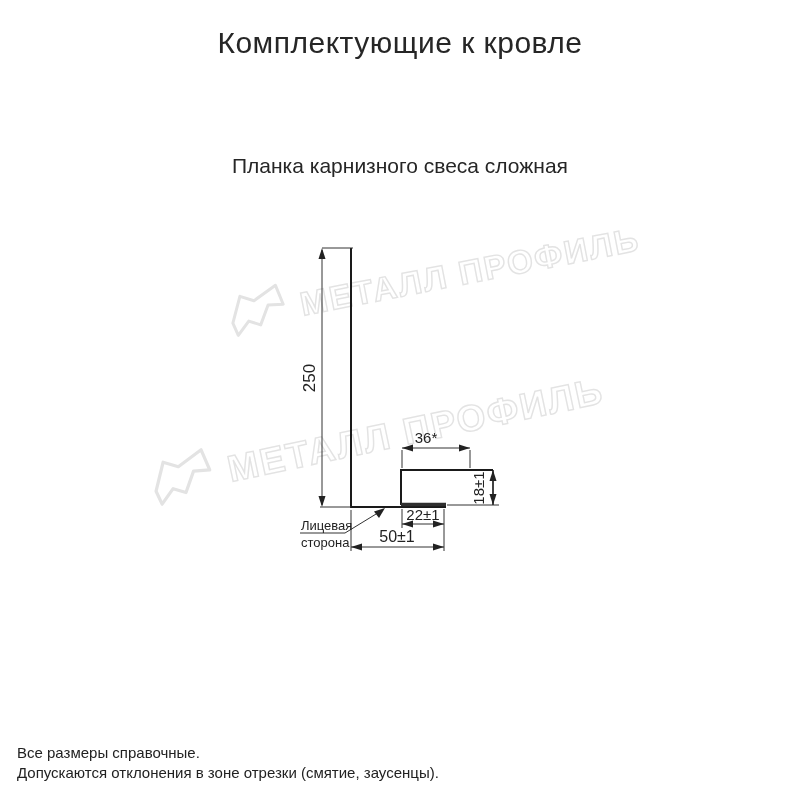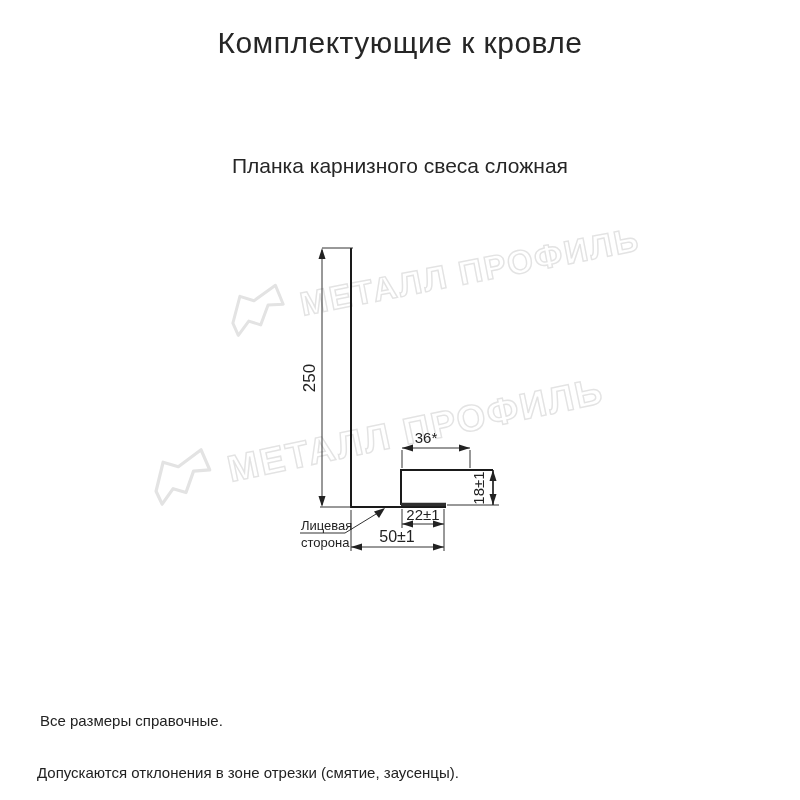--- a/index.html
+++ b/index.html
@@ -49,22 +49,22 @@
   svg.drawing text {
     font-family: "Liberation Sans", sans-serif;
     fill: #222222;
   }
 
   .footer-note {
     position: absolute; left: 17px;
     font-size: 15px; color: #222222;
     z-index: 3;
   }
-  .note-1 { top: 712px; margin-left: 23px; }
-  .note-2 { top: 764px; margin-left: 20px; }
+  .note-1 { top: 744px; }
+  .note-2 { top: 764px; }
 </style>
 </head>
 <body>
 
 <div class="page">
 
   <div class="page-title">Комплектующие к кровле</div>
 
   <div class="product-title">
     <div>Планка карнизного свеса сложная</div>

